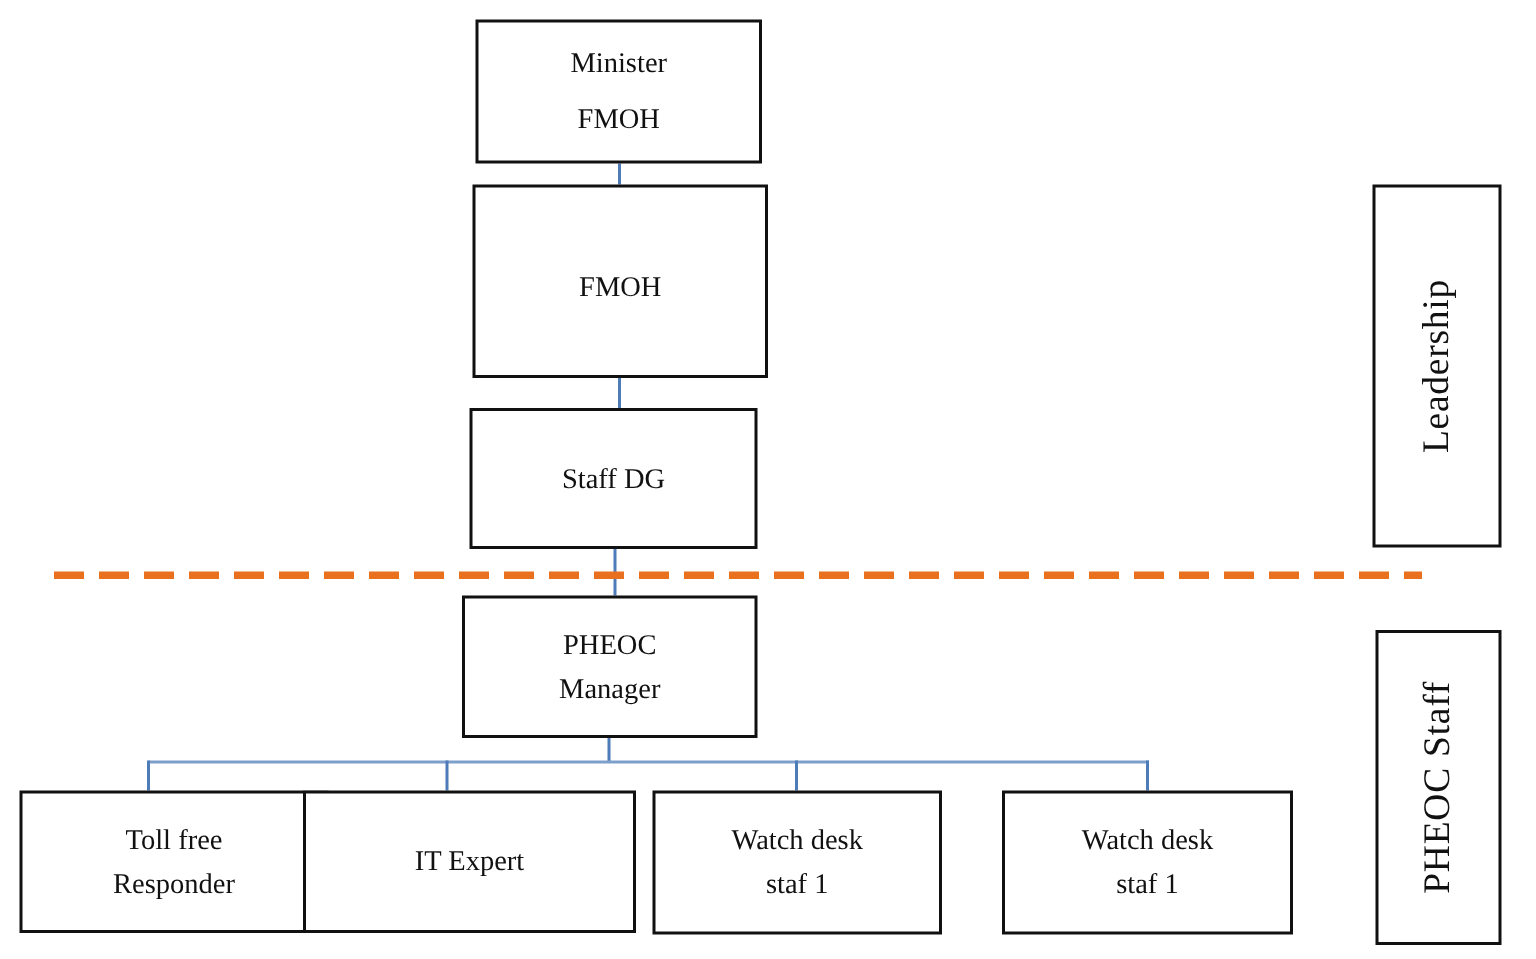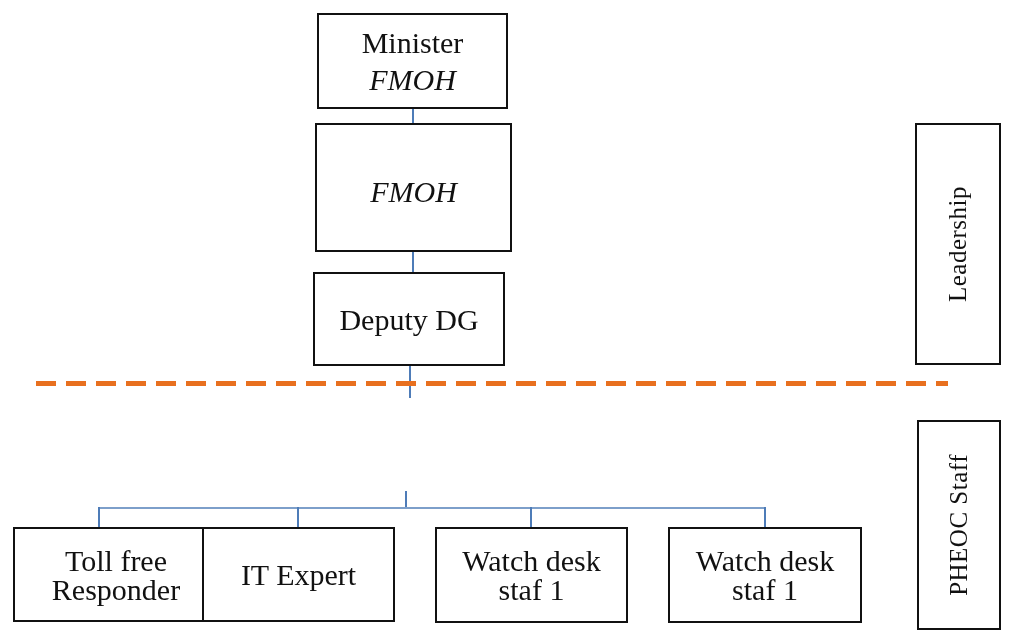--- a/index.html
+++ b/index.html
@@ -19,29 +19,28 @@
   .node {
     position: absolute;
     box-sizing: border-box;
     border: 2.5px solid #111111;
     background: #ffffff;
     display: flex;
     flex-direction: column;
     align-items: center;
     justify-content: center;
     text-align: center;
-    font-size: 30px;
+    font-size: 19px;
     line-height: 29px;
     white-space: pre-line;
     z-index: 2;
   }
   .node .p2 {
     margin-top: 8px;
     white-space: pre-line;
-    font-style: italic;
   }
   .node .p2:empty { display: none; margin: 0; }
 
   .side-label {
     position: absolute;
     box-sizing: border-box;
     border: 2.5px solid #111111;
     background: #ffffff;
     display: flex;
     align-items: center;
@@ -107,31 +106,36 @@
   <div class="node" style="left:317px; top:13px; width:191px; height:96px;">
     <div class="p1">Minister</div>
     <div class="p2">FMOH</div>
   </div>
 
   <div class="node" style="left:315px; top:123px; width:197px; height:129px;">
     <div class="p2">FMOH</div>
   </div>
 
   <div class="node" style="left:313px; top:272px; width:192px; height:94px;">
-    <div class="p1">Deputy DG</div>
+    <div class="p1">Staff DG</div>
   </div>
 
+  <div class="node" style="left:308px; top:397px; width:197px; height:95px;">
+    <div class="p1">PHEOC
+Manager</div>
+    
+  </div>
 
   <div class="node" style="left:13px; top:527px; width:206px; height:95px;">
     <div class="p1">Toll free
 Responder</div>
     
   </div>
 
-  <div class="node" style="left:202px; top:527px; width:193px; height:95px;">
+  <div class="node" style="left:202px; top:527px; width:222px; height:95px;">
     <div class="p1">IT Expert</div>
     
   </div>
 
   <div class="node" style="left:435px; top:527px; width:193px; height:96px;">
     <div class="p1">Watch desk
 staf 1</div>
     
   </div>
 

